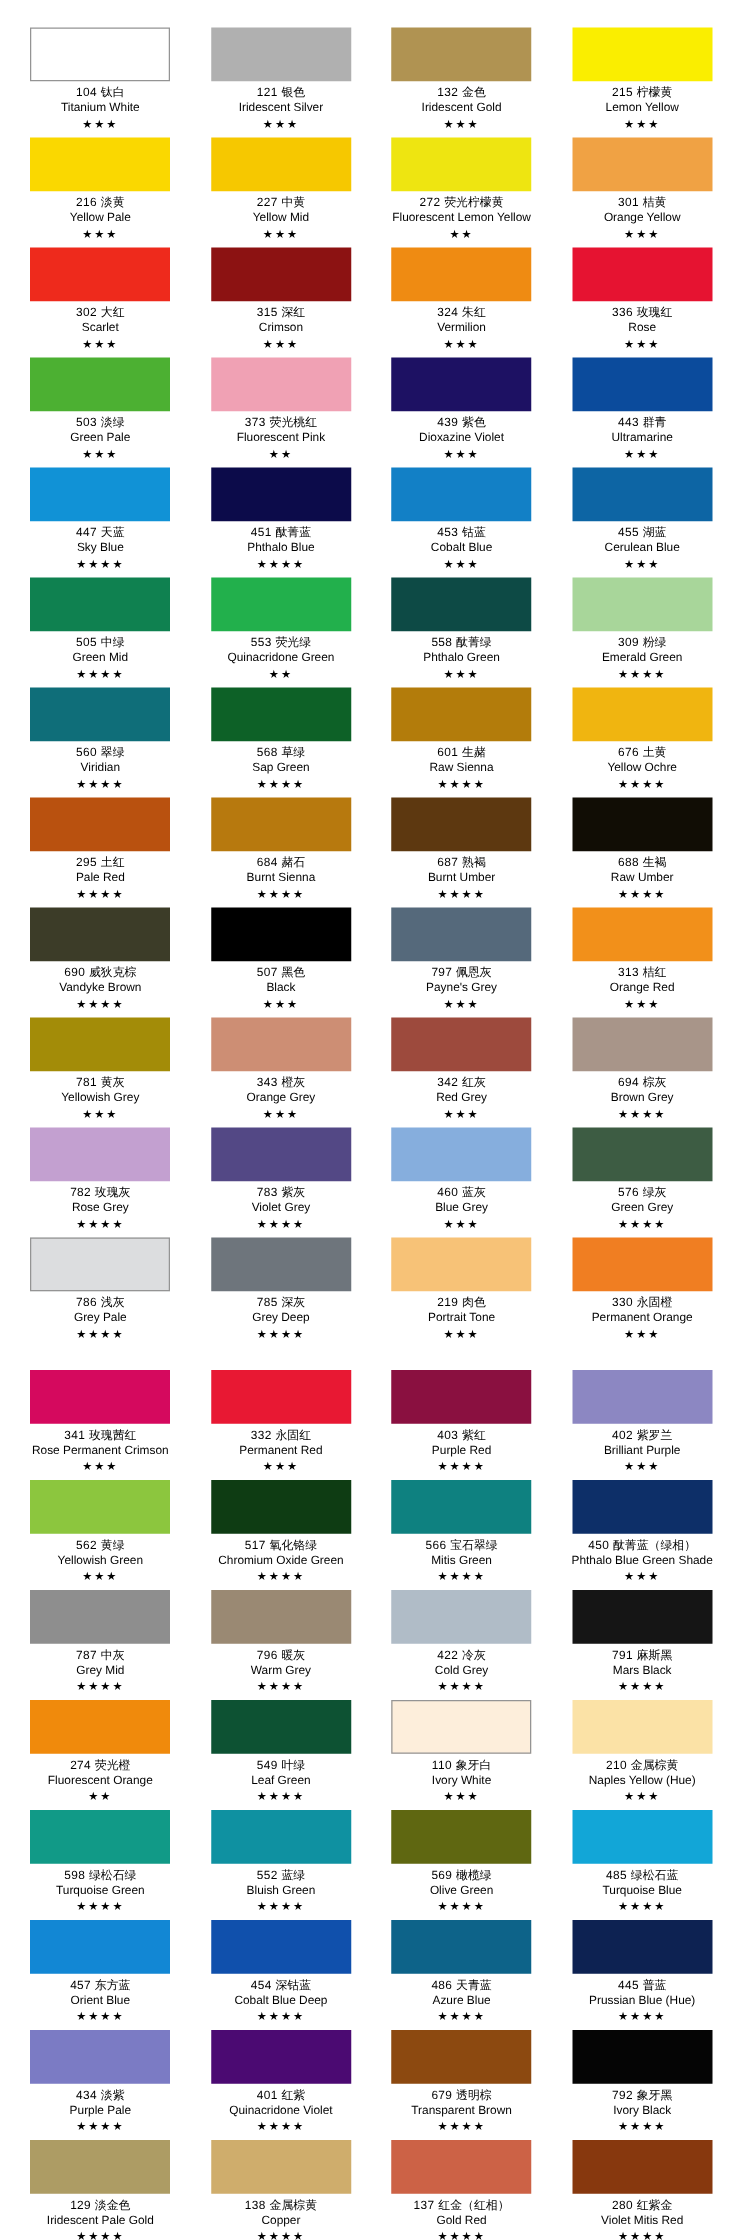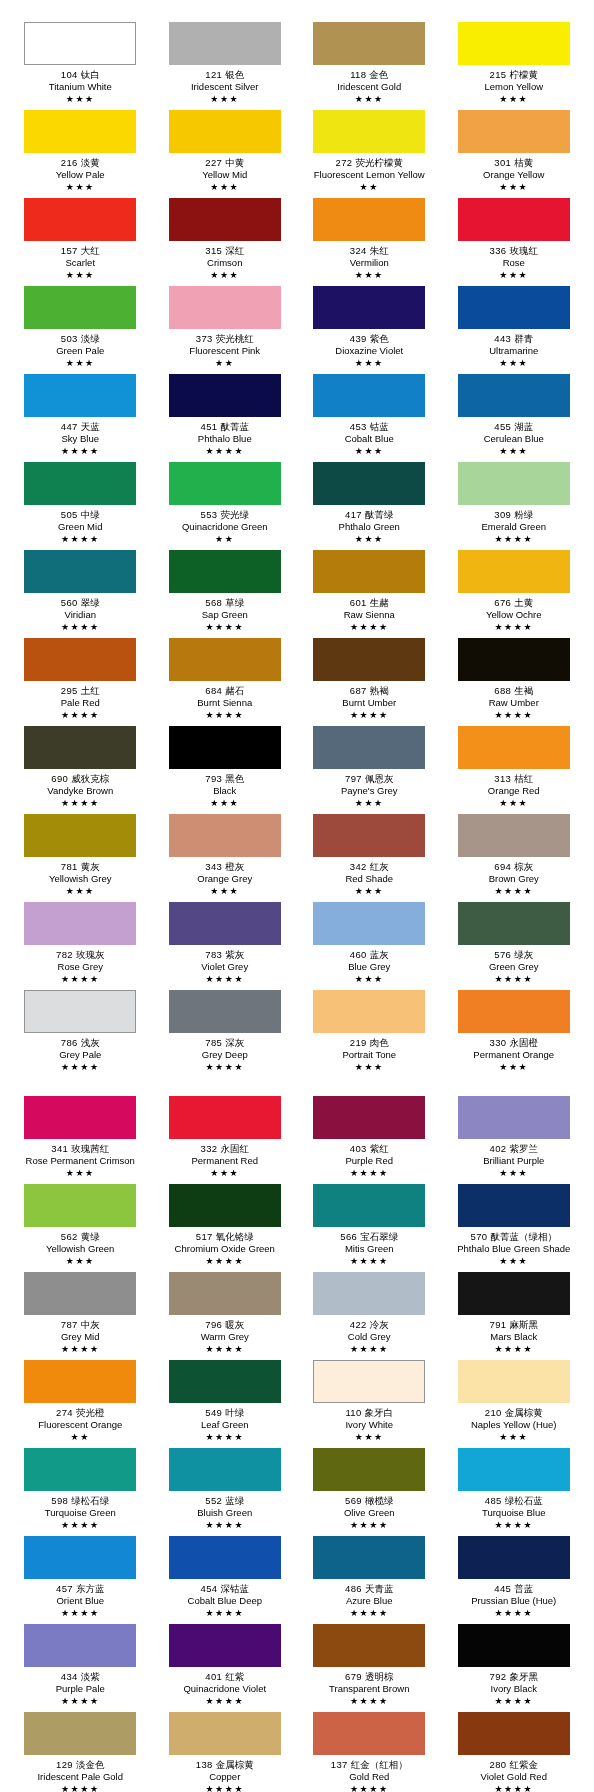--- a/index.html
+++ b/index.html
@@ -86,21 +86,21 @@
         <div class="stars">★★★</div>
       </div>
       <div class="cell">
         <div class="swatch" title="Iridescent Silver" style="background-color: rgb(176, 176, 176);"></div>
         <div class="label-cn"><span class="code">121</span><span class="cn">银色</span></div>
         <div class="label-en">Iridescent Silver</div>
         <div class="stars">★★★</div>
       </div>
       <div class="cell">
         <div class="swatch" title="Iridescent  Gold" style="background-color: rgb(176, 147, 82);"></div>
-        <div class="label-cn"><span class="code">118</span><span class="cn">金色</span></div>
+        <div class="label-cn"><span class="code">132</span><span class="cn">金色</span></div>
         <div class="label-en">Iridescent  Gold</div>
         <div class="stars">★★★</div>
       </div>
       <div class="cell">
         <div class="swatch" title="Lemon Yellow" style="background-color: rgb(250, 238, 0);"></div>
         <div class="label-cn"><span class="code">215</span><span class="cn">柠檬黄</span></div>
         <div class="label-en">Lemon Yellow</div>
         <div class="stars">★★★</div>
       </div>
     </div>
@@ -126,21 +126,21 @@
       <div class="cell">
         <div class="swatch" title="Orange Yellow" style="background-color: rgb(240, 162, 68);"></div>
         <div class="label-cn"><span class="code">301</span><span class="cn">桔黄</span></div>
         <div class="label-en">Orange Yellow</div>
         <div class="stars">★★★</div>
       </div>
     </div>
     <div class="row">
       <div class="cell">
         <div class="swatch" title="Scarlet" style="background-color: rgb(238, 42, 28);"></div>
-        <div class="label-cn"><span class="code">157</span><span class="cn">大红</span></div>
+        <div class="label-cn"><span class="code">302</span><span class="cn">大红</span></div>
         <div class="label-en">Scarlet</div>
         <div class="stars">★★★</div>
       </div>
       <div class="cell">
         <div class="swatch" title="Crimson" style="background-color: rgb(140, 18, 18);"></div>
         <div class="label-cn"><span class="code">315</span><span class="cn">深红</span></div>
         <div class="label-en">Crimson</div>
         <div class="stars">★★★</div>
       </div>
       <div class="cell">
@@ -216,21 +216,21 @@
         <div class="stars">★★★★</div>
       </div>
       <div class="cell">
         <div class="swatch" title="Fluorescent Green" style="background-color: rgb(34, 176, 76);"></div>
         <div class="label-cn"><span class="code">553</span><span class="cn">荧光绿</span></div>
         <div class="label-en">Quinacridone Green</div>
         <div class="stars">★★</div>
       </div>
       <div class="cell">
         <div class="swatch" title="Phthalo Green" style="background-color: rgb(13, 74, 69);"></div>
-        <div class="label-cn"><span class="code">417</span><span class="cn">酞菁绿</span></div>
+        <div class="label-cn"><span class="code">558</span><span class="cn">酞菁绿</span></div>
         <div class="label-en">Phthalo Green</div>
         <div class="stars">★★★</div>
       </div>
       <div class="cell">
         <div class="swatch" title="Emerald Green" style="background-color: rgb(168, 214, 154);"></div>
         <div class="label-cn"><span class="code">309</span><span class="cn">粉绿</span></div>
         <div class="label-en">Emerald Green</div>
         <div class="stars">★★★★</div>
       </div>
     </div>
@@ -288,21 +288,21 @@
     </div>
     <div class="row">
       <div class="cell">
         <div class="swatch" title="Vandyke Brown" style="background-color: rgb(60, 60, 40);"></div>
         <div class="label-cn"><span class="code">690</span><span class="cn">威狄克棕</span></div>
         <div class="label-en">Vandyke Brown</div>
         <div class="stars">★★★★</div>
       </div>
       <div class="cell">
         <div class="swatch" title="Black" style="background-color: rgb(0, 0, 0);"></div>
-        <div class="label-cn"><span class="code">793</span><span class="cn">黑色</span></div>
+        <div class="label-cn"><span class="code">507</span><span class="cn">黑色</span></div>
         <div class="label-en">Black</div>
         <div class="stars">★★★</div>
       </div>
       <div class="cell">
         <div class="swatch" title="Payne's Grey" style="background-color: rgb(85, 105, 123);"></div>
         <div class="label-cn"><span class="code">797</span><span class="cn">佩恩灰</span></div>
         <div class="label-en">Payne's Grey</div>
         <div class="stars">★★★</div>
       </div>
       <div class="cell">
@@ -321,21 +321,21 @@
       </div>
       <div class="cell">
         <div class="swatch" title="Orange Grey" style="background-color: rgb(205, 142, 116);"></div>
         <div class="label-cn"><span class="code">343</span><span class="cn">橙灰</span></div>
         <div class="label-en">Orange Grey</div>
         <div class="stars">★★★</div>
       </div>
       <div class="cell">
         <div class="swatch" title="Red Grey" style="background-color: rgb(157, 74, 61);"></div>
         <div class="label-cn"><span class="code">342</span><span class="cn">红灰</span></div>
-        <div class="label-en">Red Shade</div>
+        <div class="label-en">Red Grey</div>
         <div class="stars">★★★</div>
       </div>
       <div class="cell">
         <div class="swatch" title="Brown Grey" style="background-color: rgb(168, 149, 137);"></div>
         <div class="label-cn"><span class="code">694</span><span class="cn">棕灰</span></div>
         <div class="label-en">Brown Grey</div>
         <div class="stars">★★★★</div>
       </div>
     </div>
     <div class="row">
@@ -430,21 +430,21 @@
         <div class="stars">★★★★</div>
       </div>
       <div class="cell">
         <div class="swatch" title="Mitis Green" style="background-color: rgb(14, 129, 128);"></div>
         <div class="label-cn"><span class="code">566</span><span class="cn">宝石翠绿</span></div>
         <div class="label-en">Mitis Green</div>
         <div class="stars">★★★★</div>
       </div>
       <div class="cell">
         <div class="swatch" title="Phthalo Blue Green Shade" style="background-color: rgb(13, 47, 104);"></div>
-        <div class="label-cn"><span class="code">570</span><span class="cn">酞菁蓝（绿相）</span></div>
+        <div class="label-cn"><span class="code">450</span><span class="cn">酞菁蓝（绿相）</span></div>
         <div class="label-en">Phthalo Blue Green Shade</div>
         <div class="stars">★★★</div>
       </div>
     </div>
     <div class="row">
       <div class="cell">
         <div class="swatch" title="Grey Mid" style="background-color: rgb(142, 142, 142);"></div>
         <div class="label-cn"><span class="code">787</span><span class="cn">中灰</span></div>
         <div class="label-en">Grey Mid</div>
         <div class="stars">★★★★</div>
@@ -587,17 +587,17 @@
       </div>
       <div class="cell">
         <div class="swatch" title="Gold Red" style="background-color: rgb(204, 98, 70);"></div>
         <div class="label-cn"><span class="code">137</span><span class="cn">红金（红相）</span></div>
         <div class="label-en">Gold Red</div>
         <div class="stars">★★★★</div>
       </div>
       <div class="cell">
         <div class="swatch" title="Violet Gold Red" style="background-color: rgb(135, 56, 14);"></div>
         <div class="label-cn"><span class="code">280</span><span class="cn">红紫金</span></div>
-        <div class="label-en">Violet Gold Red</div>
+        <div class="label-en">Violet Mitis Red</div>
         <div class="stars">★★★★</div>
       </div>
     </div>
   </div>
 
 </body></html>

